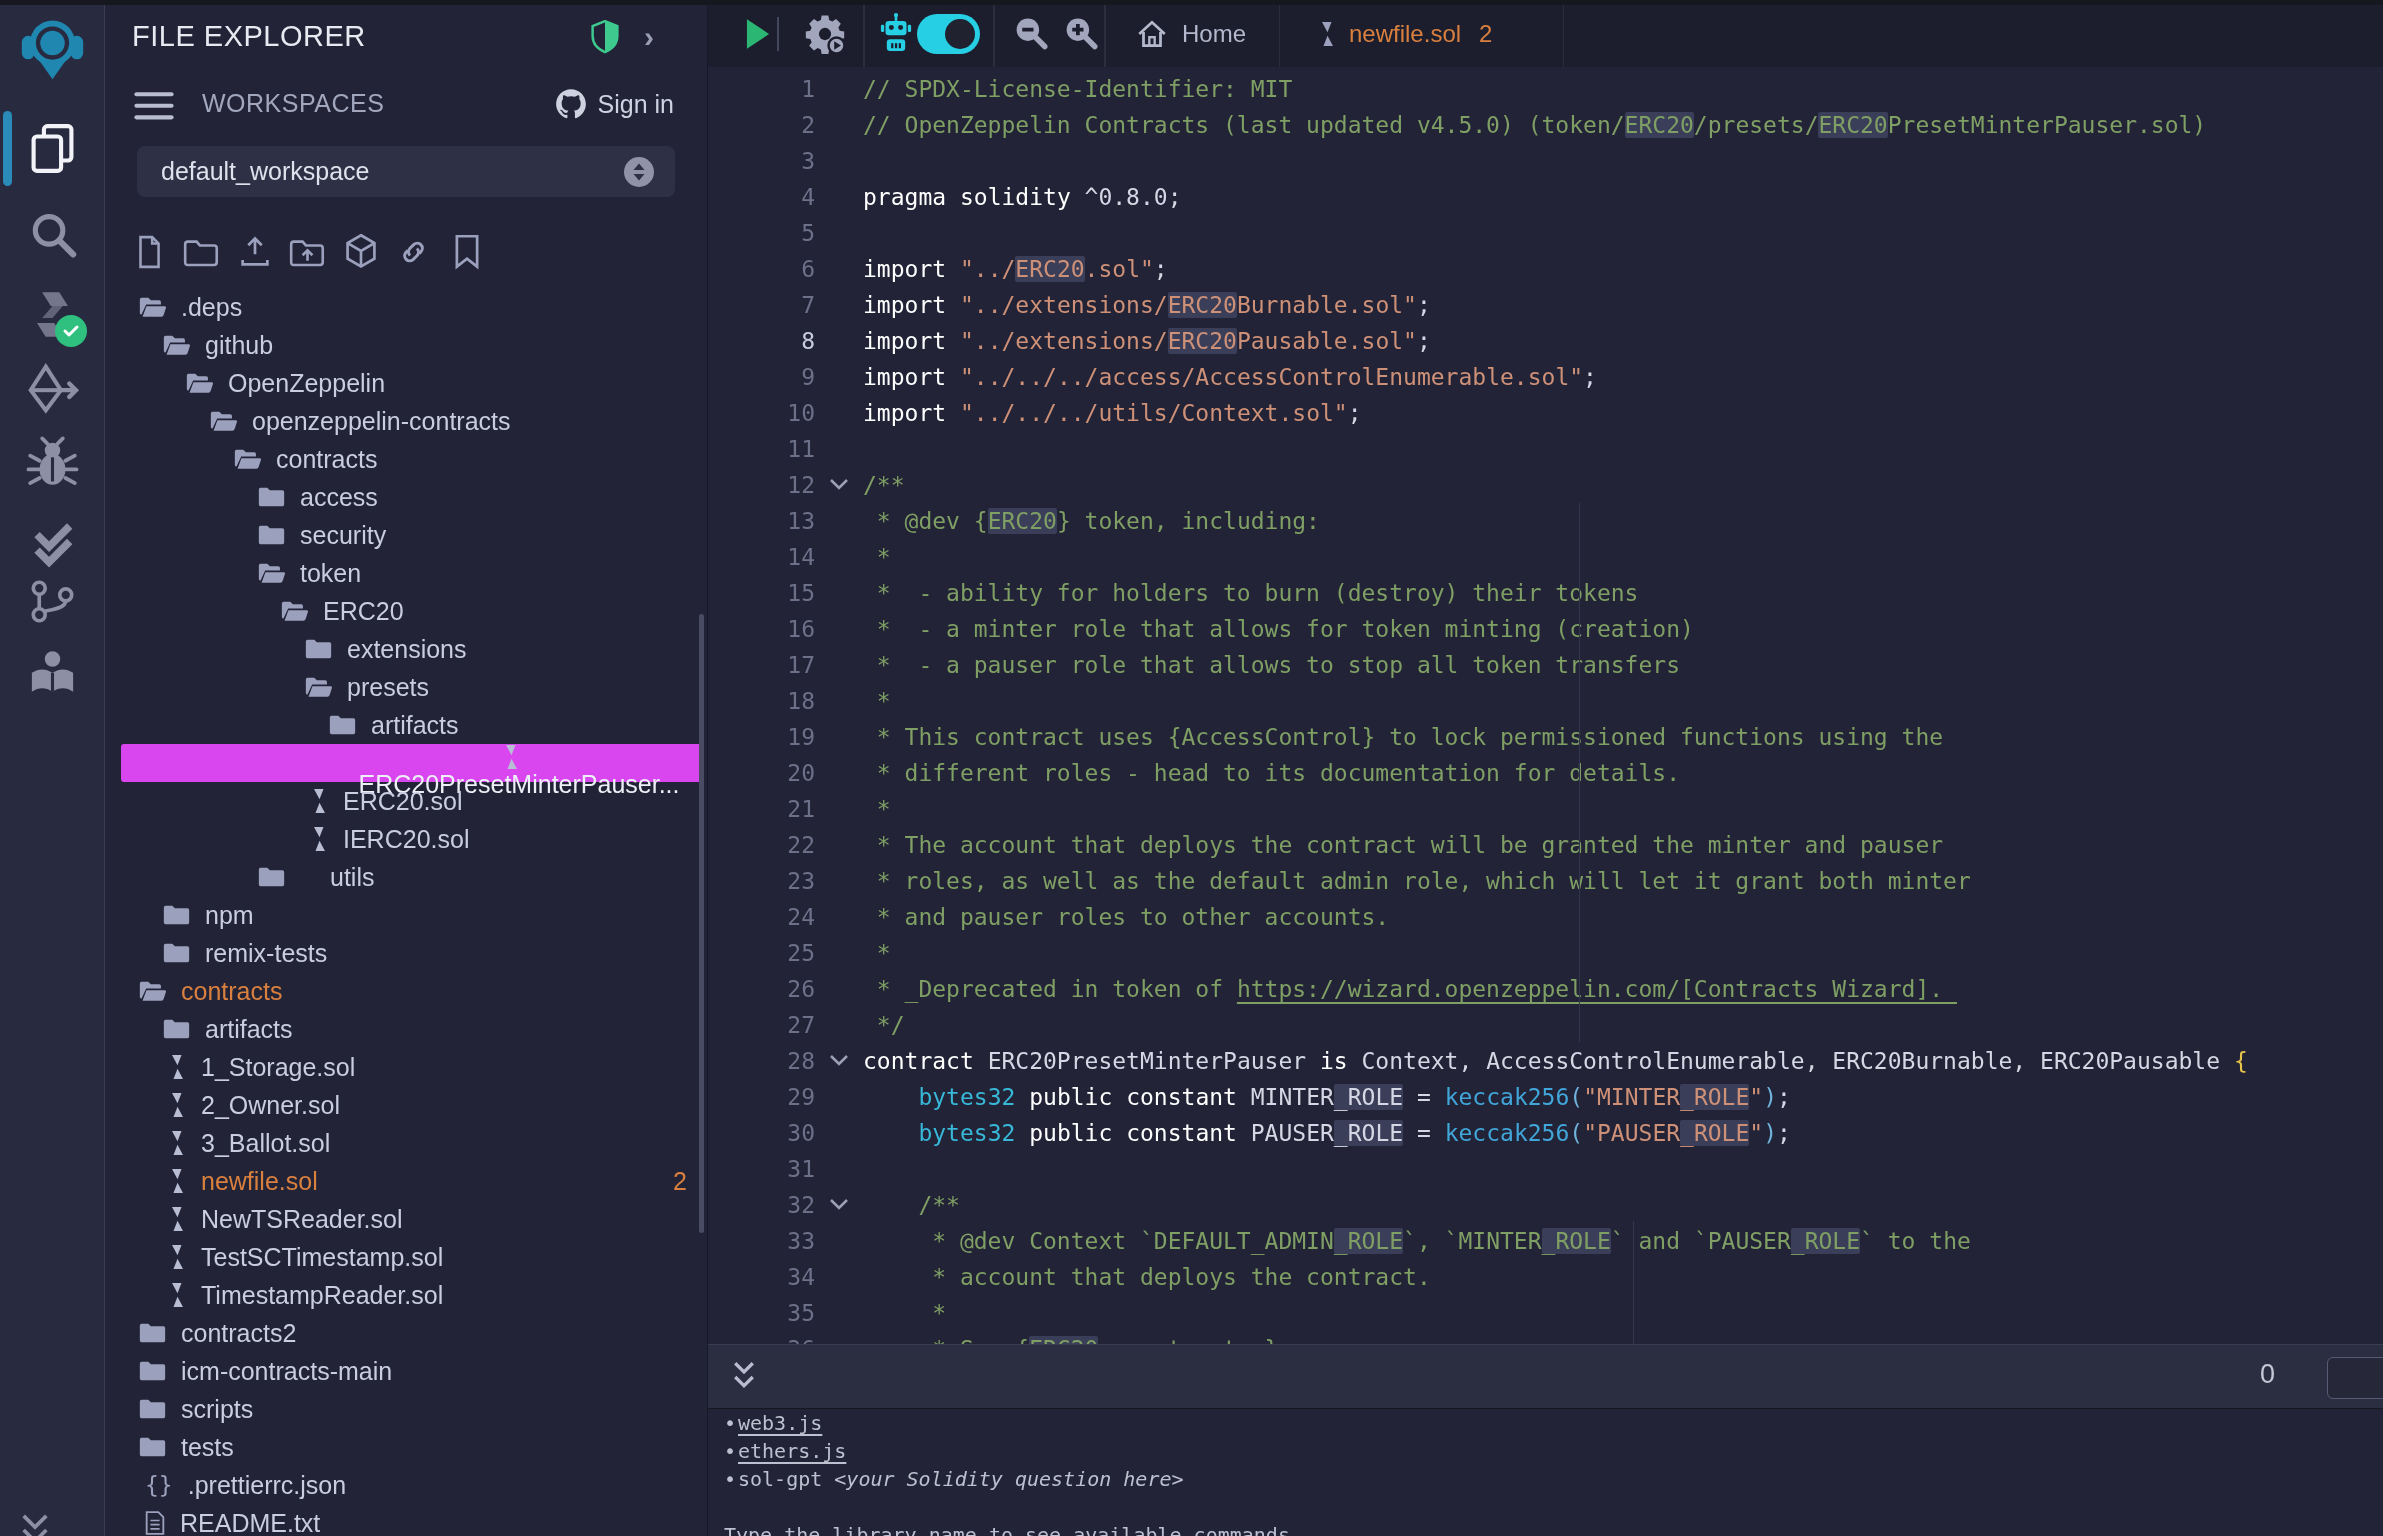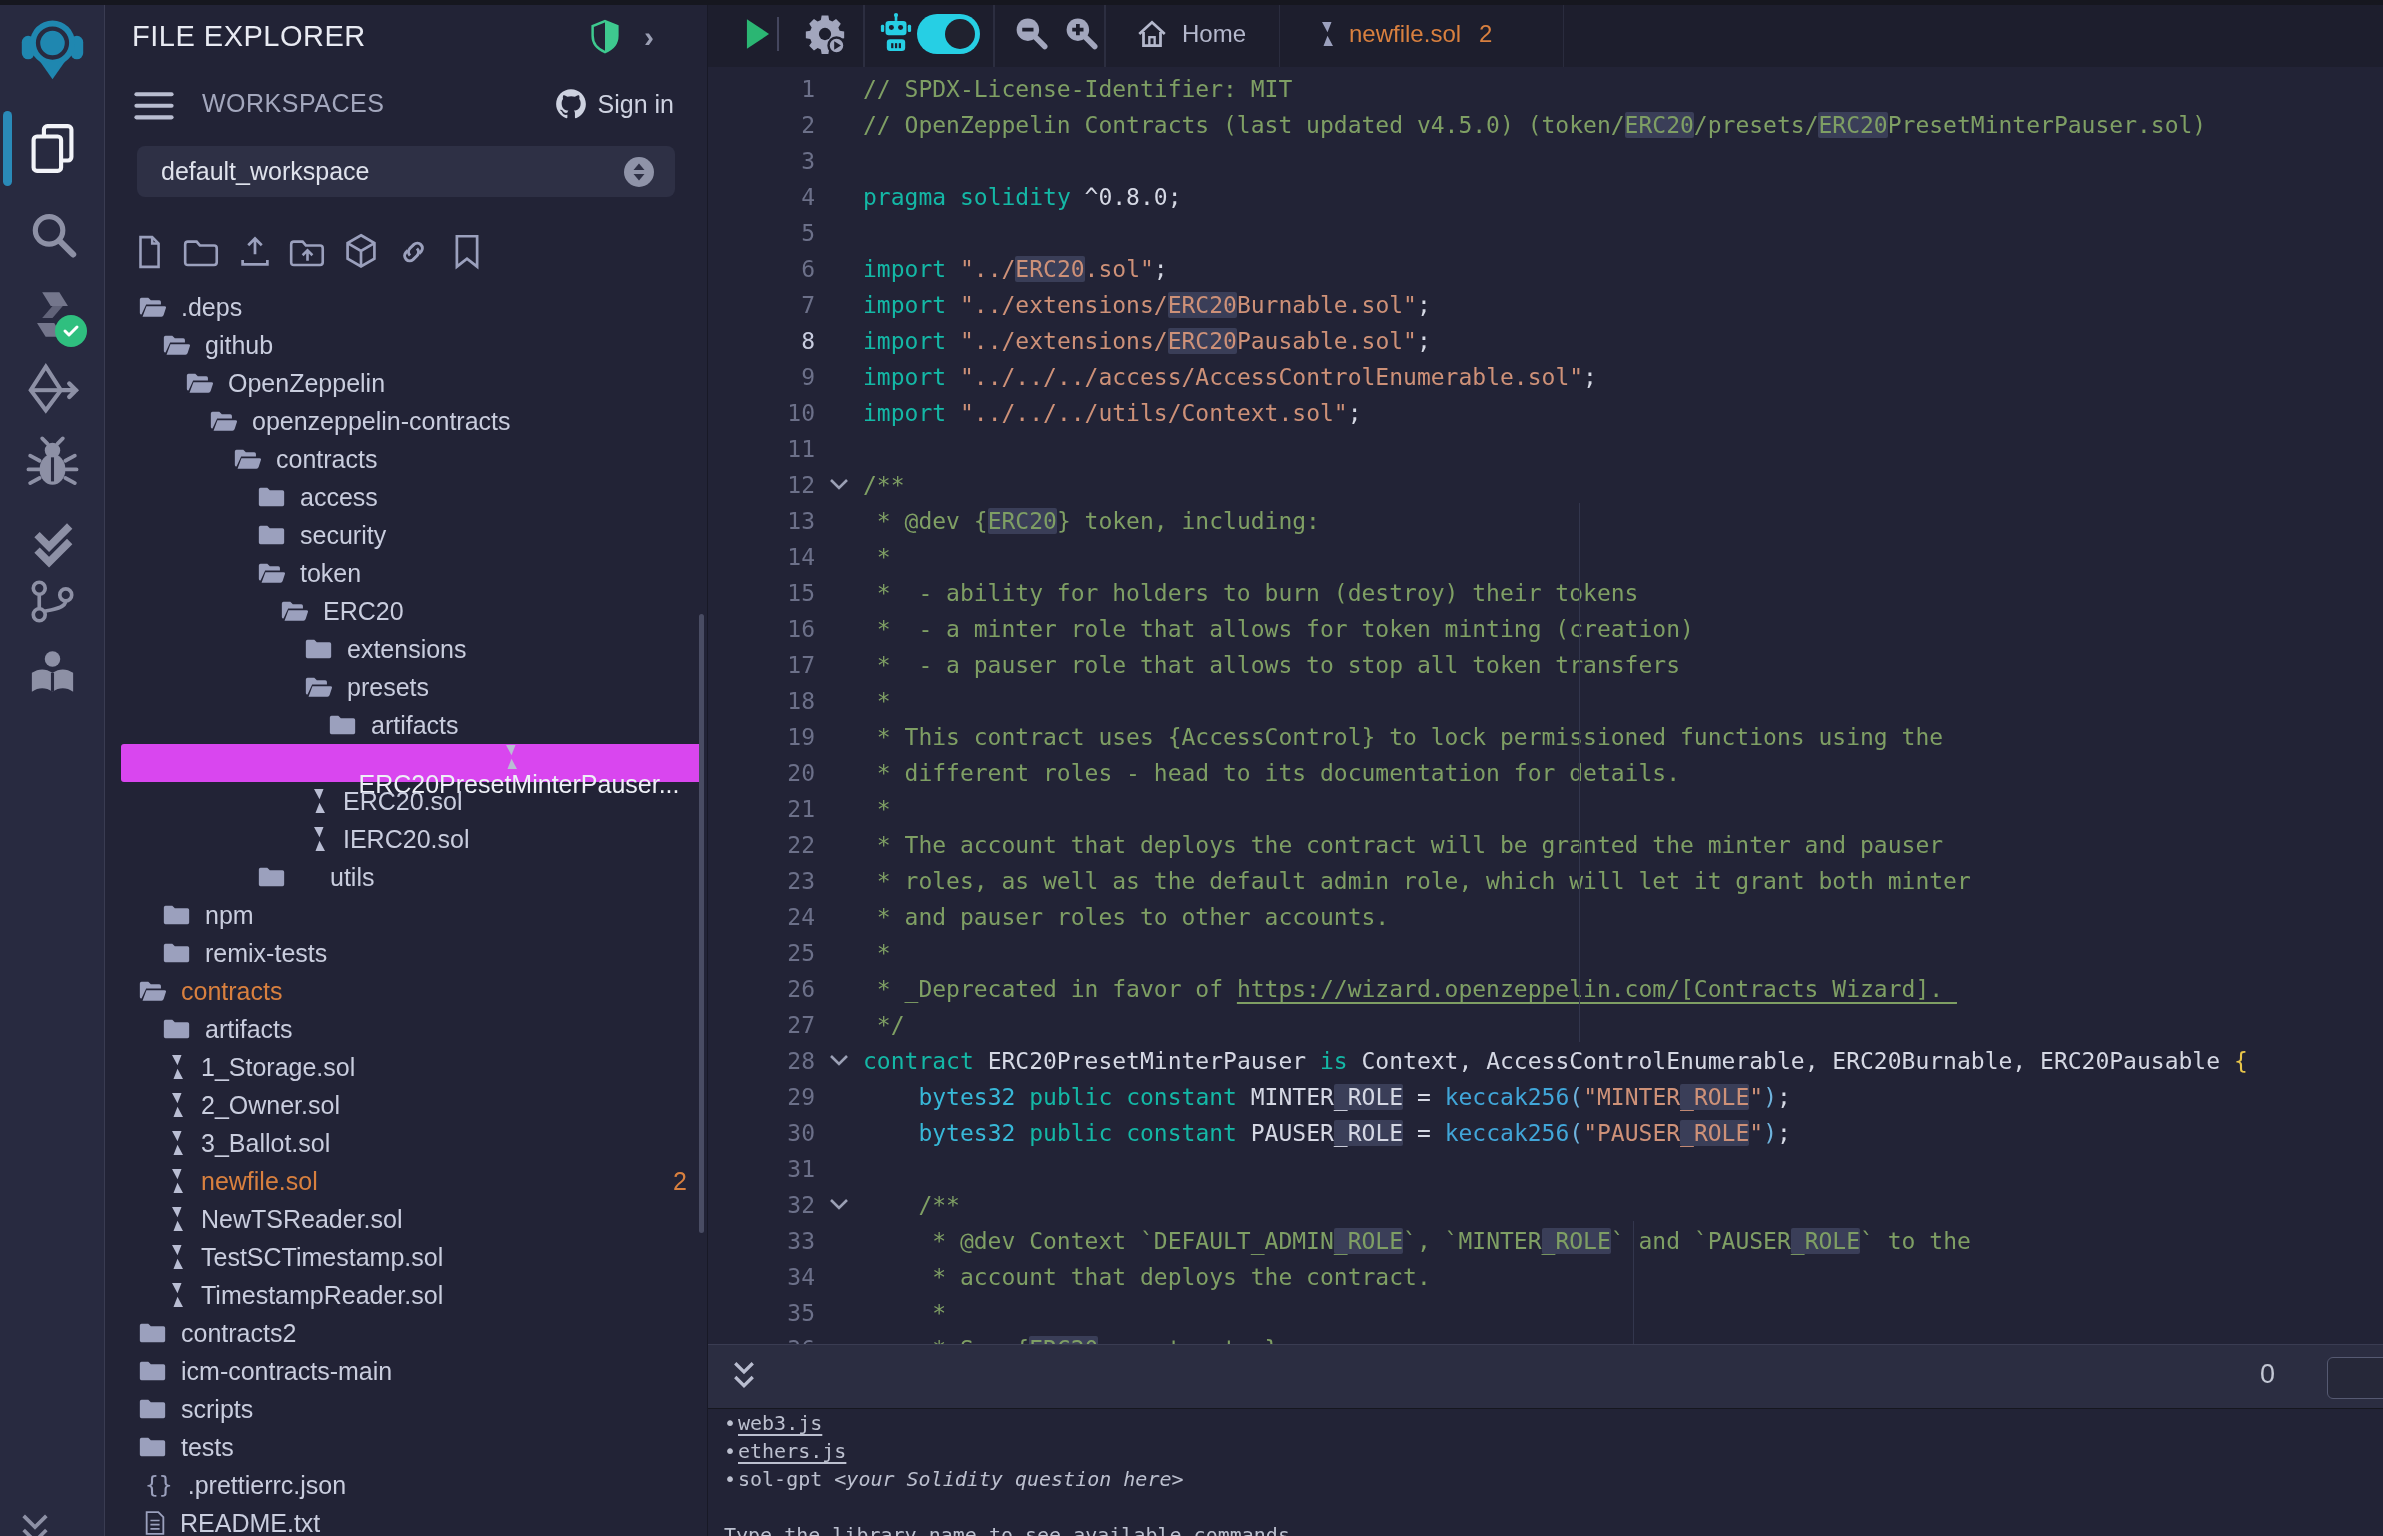--- a/index.html
+++ b/index.html
@@ -50,21 +50,21 @@
   .tab .badge{margin-left:18px;color:#d9803f;}
   .tab .close{margin-left:22px;font-size:30px;color:#c3c7d8;line-height:1;}
 
   
   #editor{position:absolute;left:708px;top:67px;width:1676px;height:1277px;background:#222336;overflow:hidden;padding-top:4px;box-sizing:border-box;}
   .code-line{display:flex;height:36px;line-height:36px;white-space:pre;font-family:"DejaVu Sans Mono",monospace;font-size:23px;}
   .ln{width:107px;text-align:right;color:#6c7089;flex:none;user-select:none;}
   .ln.cur{color:#c8ccdf;}
   .fold{width:48px;flex:none;display:flex;align-items:center;justify-content:center;}
   .codetxt{flex:1;}
-  .cm{color:#7f9f64}.kw{color:#14b8a6}.ty{color:#38b8d8}.fn{color:#41a6d9}
+  .cm{color:#7f9f64}.kw{color:#ffffff}.ty{color:#38b8d8}.fn{color:#41a6d9}
   .st{color:#ce9178}.tx{color:#d5d8e4}.br{color:#e8c54a}.pn{color:#6fb3dd}
   .lk{color:#7f9f64;text-decoration:underline;text-underline-offset:5px;}
   .hl{background:#3a3e58;border-radius:2px;}
   .indent-guide{position:absolute;width:1px;background:#33364d;}
 
   
   #terminal{position:absolute;left:708px;top:1344px;width:1676px;height:192px;background:#222336;}
   .term-header{position:absolute;left:0;top:0;width:1676px;height:65px;background:#2b2d41;border-top:1px solid #3a3c52;border-bottom:1px solid #16171f;box-sizing:border-box;}
   .term-expand{position:absolute;left:16px;top:14px;cursor:pointer;}
   .term-count{position:absolute;right:109px;top:14px;font-size:27px;color:#c3c7d4;}
@@ -620,21 +620,21 @@
       <div class="code-line"><span class="ln">16</span><span class="fold"></span><span class="codetxt"><span class="cm"> *  - a minter role that allows for token minting (creation)</span></span></div>
       <div class="code-line"><span class="ln">17</span><span class="fold"></span><span class="codetxt"><span class="cm"> *  - a pauser role that allows to stop all token transfers</span></span></div>
       <div class="code-line"><span class="ln">18</span><span class="fold"></span><span class="codetxt"><span class="cm"> *</span></span></div>
       <div class="code-line"><span class="ln">19</span><span class="fold"></span><span class="codetxt"><span class="cm"> * This contract uses {AccessControl} to lock permissioned functions using the</span></span></div>
       <div class="code-line"><span class="ln">20</span><span class="fold"></span><span class="codetxt"><span class="cm"> * different roles - head to its documentation for details.</span></span></div>
       <div class="code-line"><span class="ln">21</span><span class="fold"></span><span class="codetxt"><span class="cm"> *</span></span></div>
       <div class="code-line"><span class="ln">22</span><span class="fold"></span><span class="codetxt"><span class="cm"> * The account that deploys the contract will be granted the minter and pauser</span></span></div>
       <div class="code-line"><span class="ln">23</span><span class="fold"></span><span class="codetxt"><span class="cm"> * roles, as well as the default admin role, which will let it grant both minter</span></span></div>
       <div class="code-line"><span class="ln">24</span><span class="fold"></span><span class="codetxt"><span class="cm"> * and pauser roles to other accounts.</span></span></div>
       <div class="code-line"><span class="ln">25</span><span class="fold"></span><span class="codetxt"><span class="cm"> *</span></span></div>
-      <div class="code-line"><span class="ln">26</span><span class="fold"></span><span class="codetxt"><span class="cm"> * _Deprecated in favor of </span><span class="lk">https://wizard.openzeppelin.com/[Contracts Wizard]._</span></span></div>
+      <div class="code-line"><span class="ln">26</span><span class="fold"></span><span class="codetxt"><span class="cm"> * _Deprecated in token of </span><span class="lk">https://wizard.openzeppelin.com/[Contracts Wizard]._</span></span></div>
       <div class="code-line"><span class="ln">27</span><span class="fold"></span><span class="codetxt"><span class="cm"> */</span></span></div>
       <div class="code-line"><span class="ln">28</span><span class="fold"><svg width="22" height="14" viewBox="0 0 22 14">
             <path d="M3 2 l8 8 8-8" stroke="#9ba0b5" stroke-width="2.6" fill="none"></path>
           </svg></span><span class="codetxt"><span class="kw">contract</span><span class="tx"> ERC20PresetMinterPauser </span><span class="kw">is</span><span class="tx"> Context, AccessControlEnumerable, ERC20Burnable, ERC20Pausable </span><span class="br">{</span></span></div>
       <div class="code-line"><span class="ln">29</span><span class="fold"></span><span class="codetxt"><span class="tx">    </span><span class="ty">bytes32</span><span class="tx"> </span><span class="kw">public</span><span class="tx"> </span><span class="kw">constant</span><span class="tx"> MINTER</span><span class="tx hl">_ROLE</span><span class="tx"> = </span><span class="fn">keccak256</span><span class="pn">(</span><span class="st">"MINTER</span><span class="st hl">_ROLE</span><span class="st">"</span><span class="pn">)</span><span class="tx">;</span></span></div>
       <div class="code-line"><span class="ln">30</span><span class="fold"></span><span class="codetxt"><span class="tx">    </span><span class="ty">bytes32</span><span class="tx"> </span><span class="kw">public</span><span class="tx"> </span><span class="kw">constant</span><span class="tx"> PAUSER</span><span class="tx hl">_ROLE</span><span class="tx"> = </span><span class="fn">keccak256</span><span class="pn">(</span><span class="st">"PAUSER</span><span class="st hl">_ROLE</span><span class="st">"</span><span class="pn">)</span><span class="tx">;</span></span></div>
       <div class="code-line"><span class="ln">31</span><span class="fold"></span><span class="codetxt"></span></div>
       <div class="code-line"><span class="ln">32</span><span class="fold"><svg width="22" height="14" viewBox="0 0 22 14">
             <path d="M3 2 l8 8 8-8" stroke="#9ba0b5" stroke-width="2.6" fill="none"></path>
           </svg></span><span class="codetxt"><span class="cm">    /**</span></span></div>

